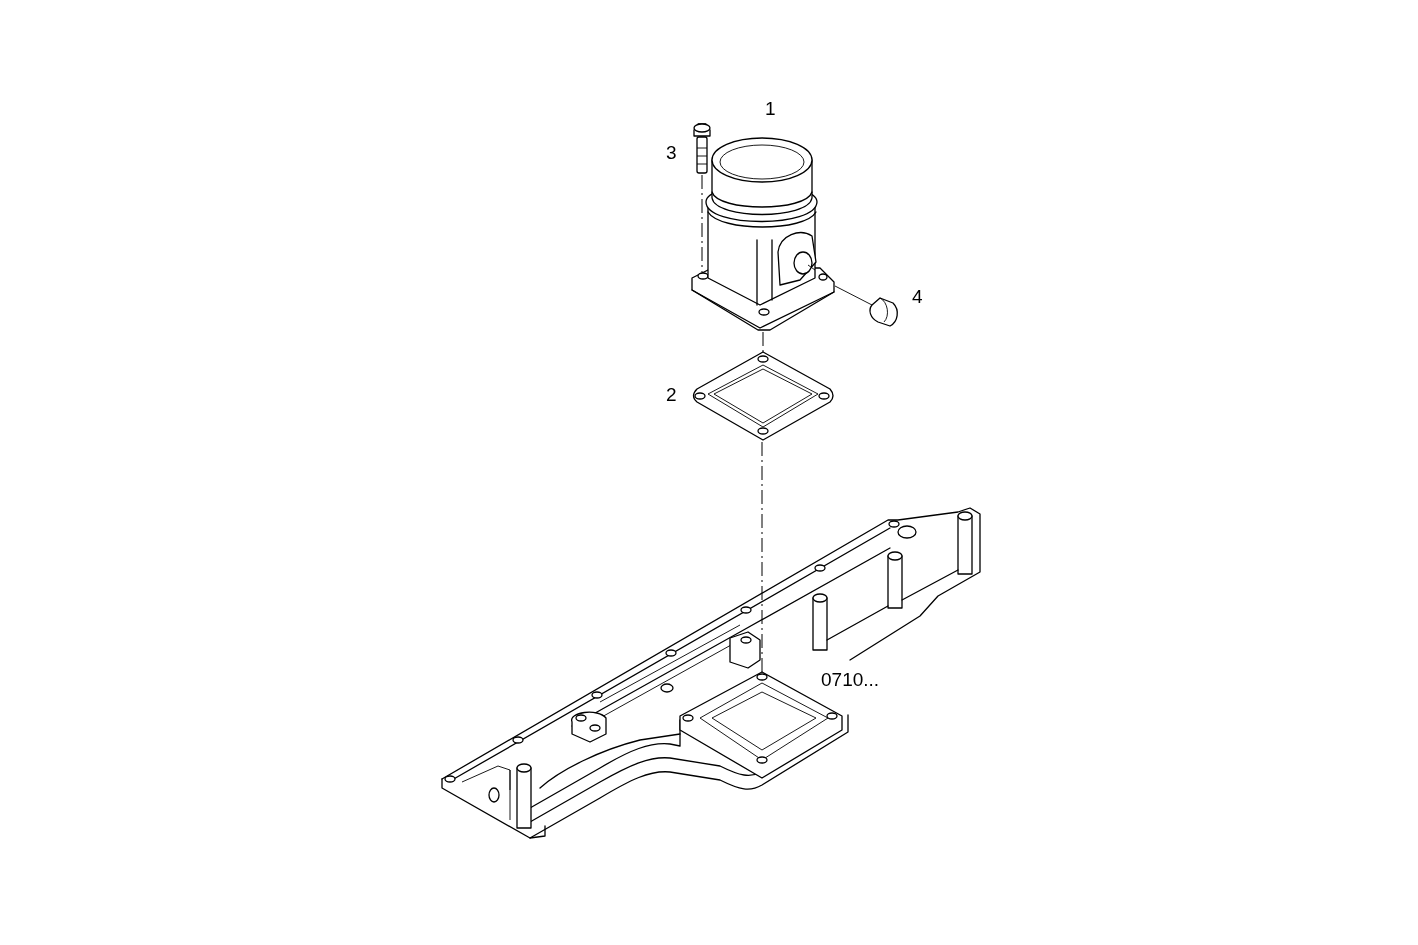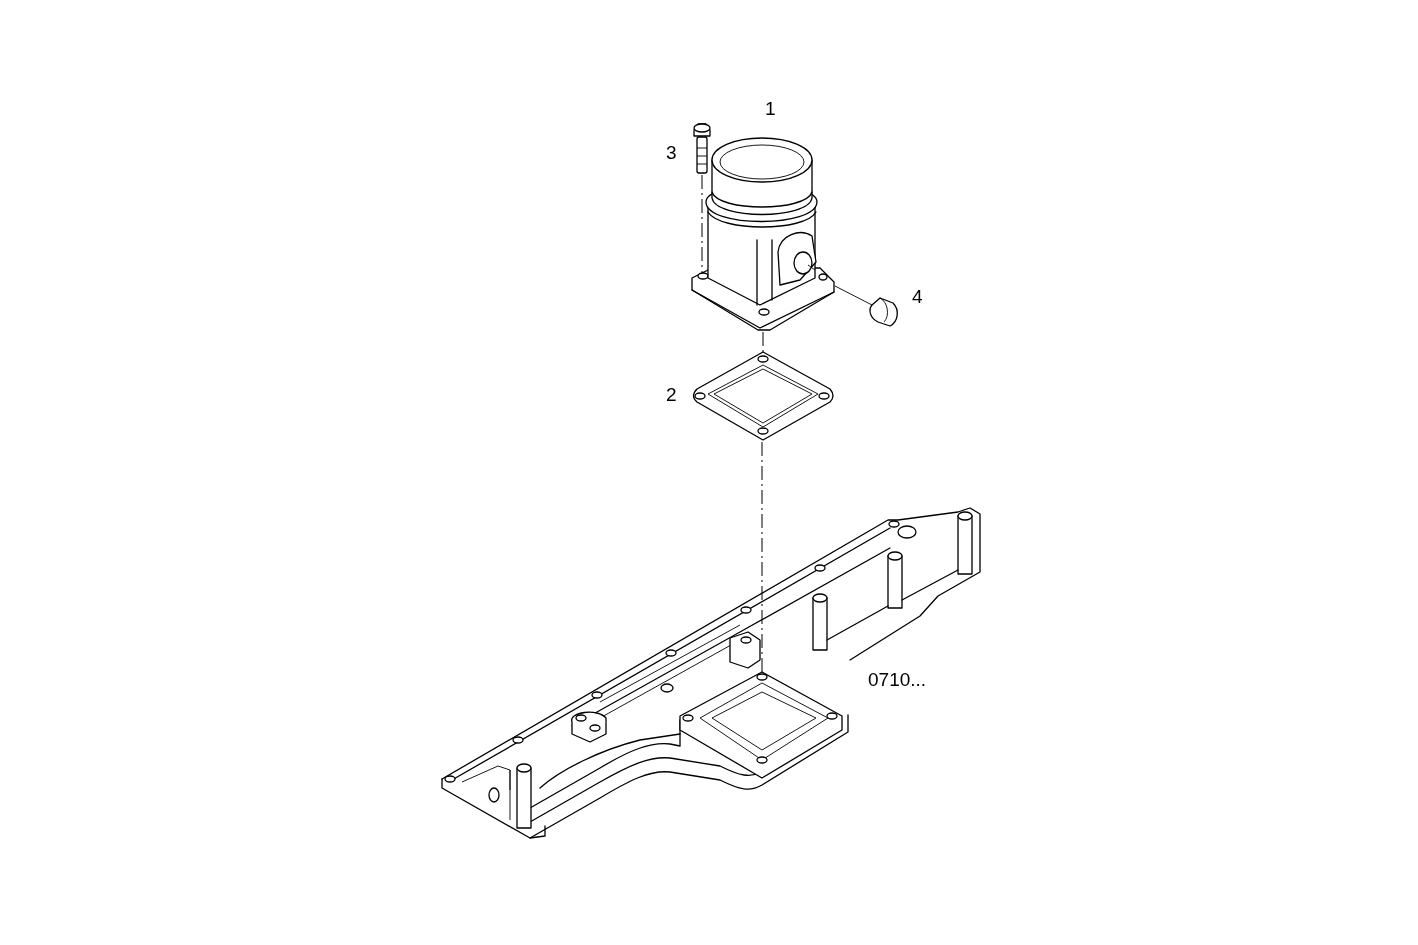--- a/index.html
+++ b/index.html
@@ -128,13 +128,13 @@
     <ellipse class="wf" cx="494" cy="795" rx="5" ry="7"></ellipse>
     <line class="thin" x1="510" y1="770" x2="510" y2="820"></line>
   </g>
 
 </svg>
 
 <div class="callout" style="left:765px; top:99px;">1</div>
 <div class="callout" style="left:666px; top:385px;">2</div>
 <div class="callout" style="left:666px; top:143px;">3</div>
 <div class="callout" style="left:912px; top:287px;">4</div>
-<div class="callout" style="left:868px; top:670px;">0710...</div>
+<div class="callout" style="left:821px; top:670px;">0710...</div>
 
 </body></html>

